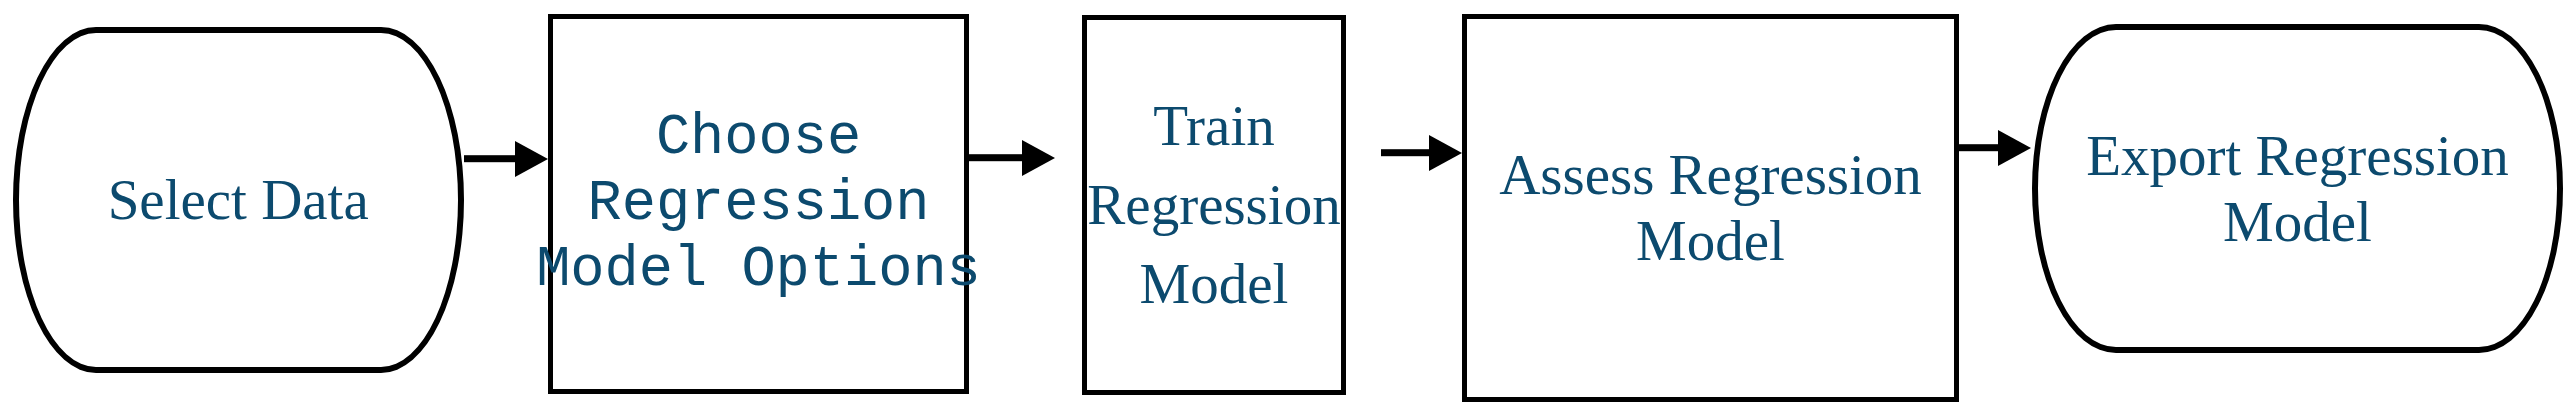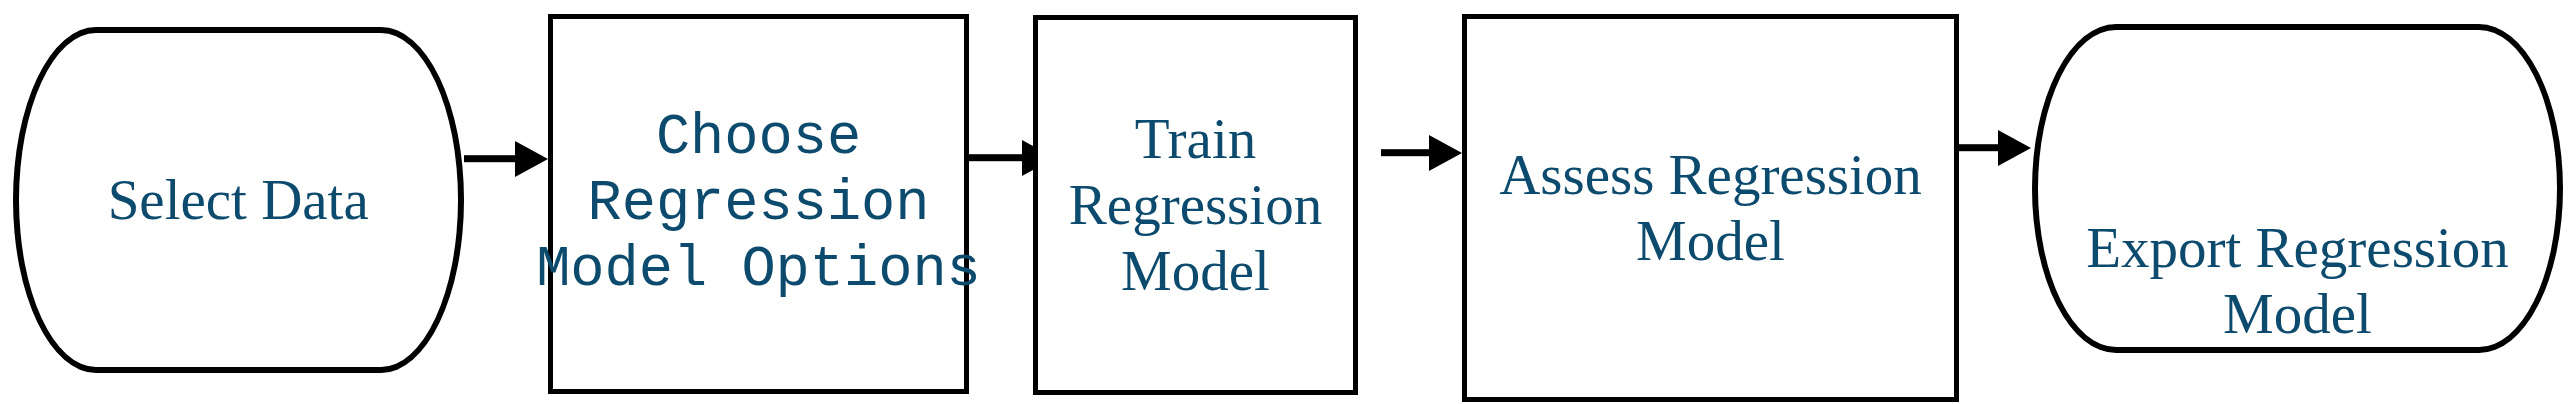--- a/index.html
+++ b/index.html
@@ -67,40 +67,40 @@
     <span class="line">Choose</span>
     <span class="line">Regression</span>
     <span class="line">Model Options</span>
   </div>
 
   <div class="arrow" style="left:969px; top:139px; width:86px;">
     <span class="shaft"></span>
     <span class="head"></span>
   </div>
 
-  <div class="node process" style="left:1033px; top:15.3px; width:325px; height:380px;">
+  <div class="node process" style="left:1082px; top:15.3px; width:264px; height:380px;gap:13px;">
     <span class="line">Train</span>
     <span class="line">Regression</span>
     <span class="line">Model</span>
   </div>
 
   <div class="arrow" style="left:1381px; top:134px; width:81px;">
     <span class="shaft"></span>
     <span class="head"></span>
   </div>
 
   <div class="node process" style="left:1462px; top:14px; width:497px; height:388px;">
     <span class="line">Assess Regression</span>
     <span class="line">Model</span>
   </div>
 
   <div class="arrow" style="left:1959px; top:129px; width:72px;">
     <span class="shaft"></span>
     <span class="head"></span>
   </div>
 
-  <div class="node terminator" style="left:2032px; top:24px; width:531px; height:329px; border-radius:84px / 50%;justify-content:flex-end;">
+  <div class="node terminator" style="left:2032px; top:24px; width:531px; height:329px; border-radius:84px / 50%;">
     <span class="line">Export Regression</span>
     <span class="line">Model</span>
   </div>
 
 </div>
 
 
 </body></html>

